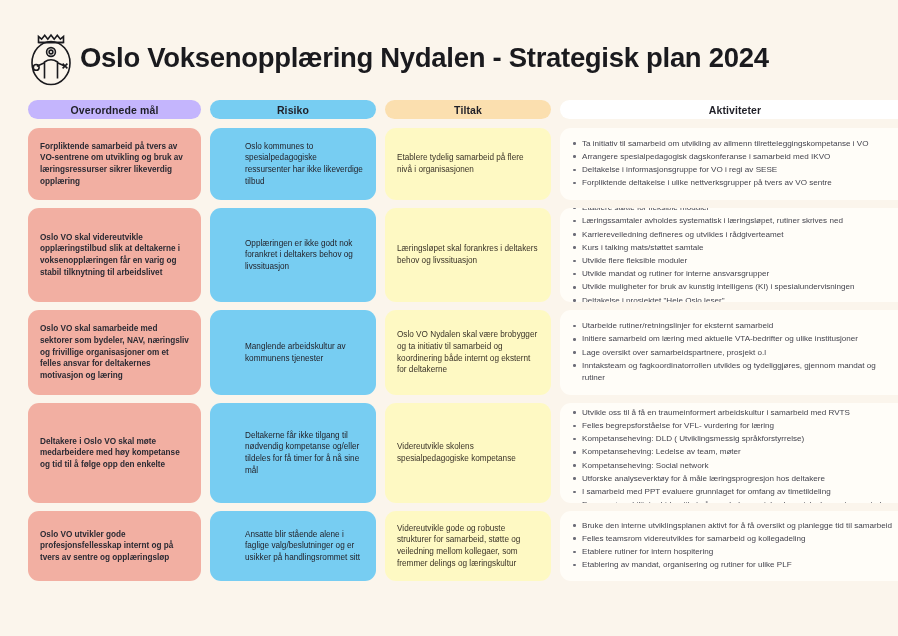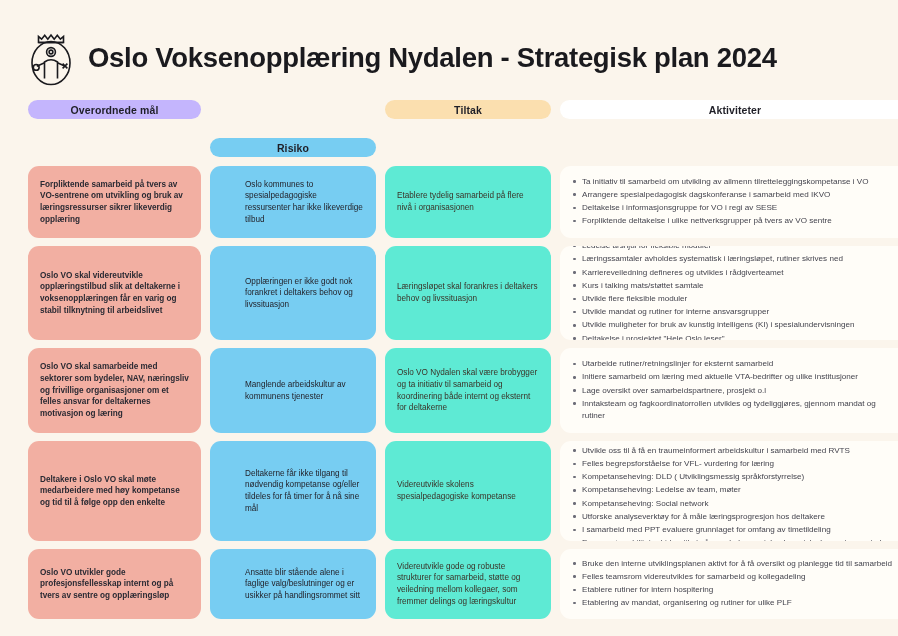--- a/index.html
+++ b/index.html
@@ -21,21 +21,21 @@
     width: 898px;
     height: 636px;
     background: #FBF5EC;
     padding: 0 20px;
   }
 
   
   .header {
     display: flex;
     align-items: center;
-    gap: 14px;
+    gap: 6px;
     padding: 22px 0 6px 8px;
     height: 100px;
     text-align: center;
   }
 
   .crest {
     flex: 0 0 auto;
     width: 46px;
     height: 58px;
     display: block;
@@ -64,38 +64,38 @@
     align-items: center;
     justify-content: center;
     font-size: 10.5px;
     font-weight: 700;
     letter-spacing: 0.1px;
     color: #1F1F27;
     margin-bottom: 9px;
   }
 
   .col-head.c-mal   { background: #c4b5fd; }
-  .col-head.c-risk  { background: #77CDF2; margin-top: 38px; }
+  .col-head.c-risk  { background: #77CDF2; }
   .col-head.c-tilt  { background: #FBDFAF; }
   .col-head.c-akt   { background: #FFFFFF; }
 
   .cell {
     border-radius: 11px;
     padding: 10px 12px;
     font-size: 8.2px;
     line-height: 1.42;
     display: flex;
     align-items: center;
     margin-bottom: 8px;
     overflow: hidden;
   }
 
   .cell.c-mal  { background: #F2AFA2; font-weight: 700; color: #2A2A33; }
   .cell.c-risk { background: #77CDF2; font-weight: 400; color: #23232B; padding-left: 35px; }
-  .cell.c-tilt { background: #5eead4; font-weight: 400; color: #3A3328; }
+  .cell.c-tilt { background: #fef9c3; font-weight: 400; color: #3A3328; }
   .cell.c-akt  { background: #FFFDF8; font-weight: 400; color: #3A3A44; align-items: center; }
 
   .cell p { width: 100%; }
 
   .cell ul {
     list-style: none;
     width: 100%;
   }
 
   .cell ul li {
@@ -177,21 +177,21 @@
         <p>Oslo VO skal videreutvikle opplæringstilbud slik at deltakerne i voksenopplæringen får en varig og stabil tilknytning til arbeidslivet</p>
       </div>
     <div class="cell c-risk r1">
         <p>Opplæringen er ikke godt nok forankret i deltakers behov og livssituasjon</p>
       </div>
     <div class="cell c-tilt r1">
         <p>Læringsløpet skal forankres i deltakers behov og livssituasjon</p>
       </div>
     <div class="cell c-akt r1">
       <ul>
-        <li>Ledelse årshjul for fleksible moduler</li>
+        <li>Etablere støtte for fleksible moduler</li>
         <li>Læringssamtaler avholdes systematisk i læringsløpet, rutiner skrives ned</li>
         <li>Karriereveiledning defineres og utvikles i rådgiverteamet</li>
         <li>Kurs i talking mats/støttet samtale</li>
         <li>Utvikle flere fleksible moduler</li>
         <li>Utvikle mandat og rutiner for interne ansvarsgrupper</li>
         <li>Utvikle muligheter for bruk av kunstig intelligens (KI) i spesialundervisningen</li>
         <li>Deltakelse i prosjektet "Hele Oslo leser"</li>
       </ul>
     </div>
 

